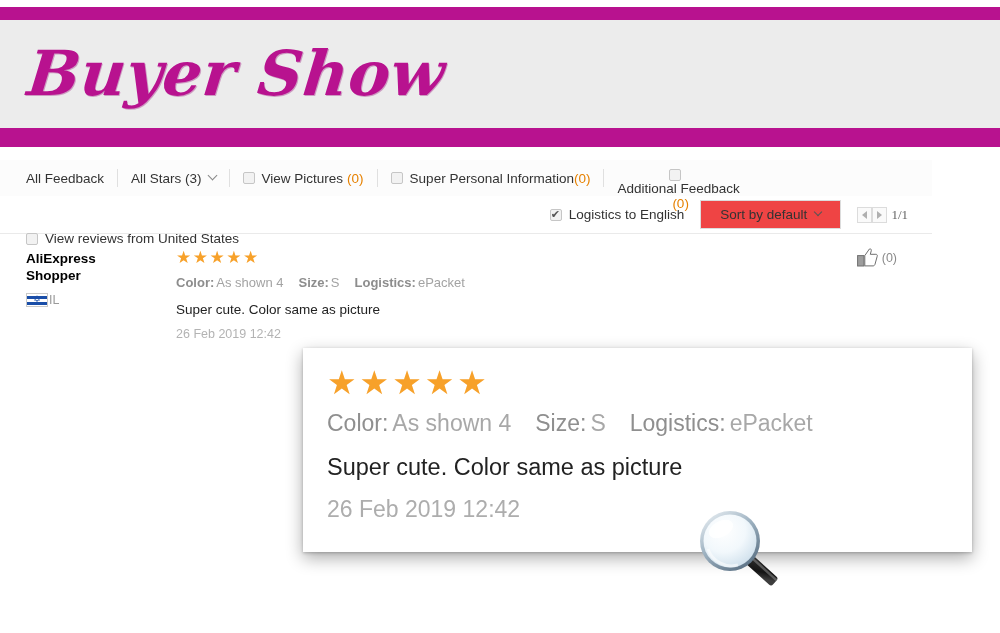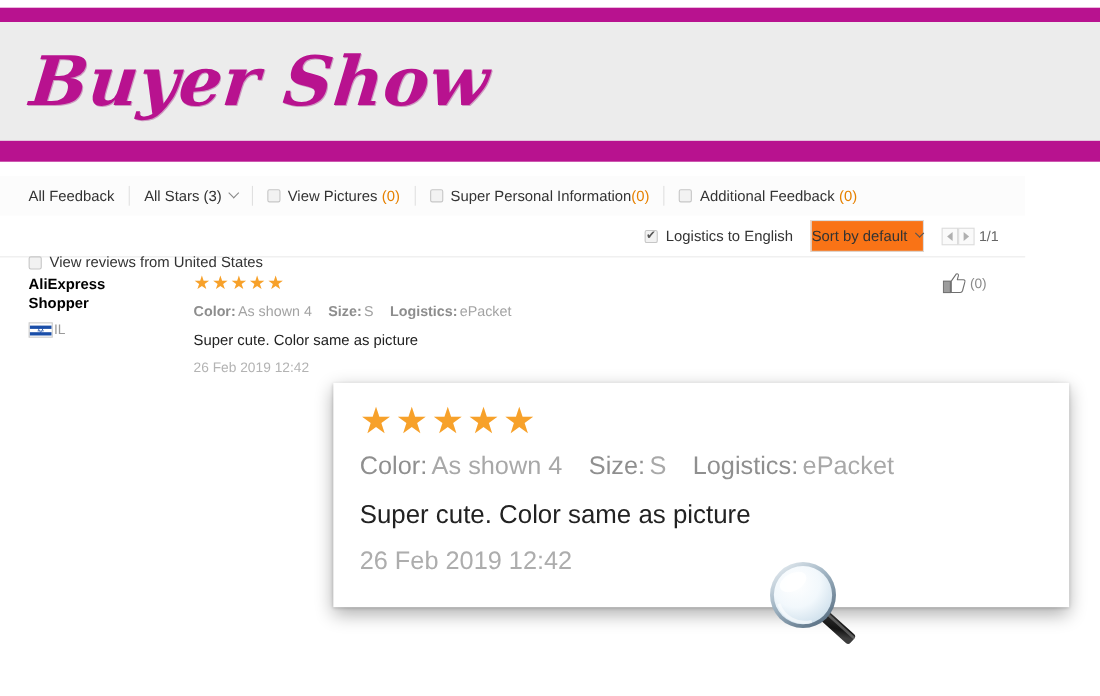--- a/index.html
+++ b/index.html
@@ -59,21 +59,21 @@
   }
   .filter-seg {
     display: flex; align-items: center;
     padding: 0 13px;
     height: 18px;
     border-right: 1px solid #e0e0e0;
     cursor: pointer;
     white-space: nowrap;
   }
   .filter-seg:first-child { padding-left: 0; }
-  .filter-seg.last { border-right: none; }
+  .filter-seg.last { border-right: none; flex-direction: column; }
   .filter-seg.plain { border-right: 1px solid #e0e0e0; }
   .cnt-orange { color: #e68100; }
   .chev {
     display: inline-block;
     margin-left: 7px;
     width: 7px; height: 7px;
     border-right: 1.6px solid #888;
     border-bottom: 1.6px solid #888;
     transform: translateY(-3px) rotate(45deg);
   }
@@ -102,30 +102,30 @@
     height: 38px;
     padding: 0 24px 0 26px;
     border-bottom: 1px solid #eaeaea;
     font-size: 13.5px;
   }
   .subbar .left { display: flex; align-items: center; cursor: pointer; margin-top: 48px; }
   .subbar .right { margin-left: auto; display: flex; align-items: center; gap: 16px; }
   .translate-box { display: flex; align-items: center; cursor: pointer; }
   .sort-btn {
     border: 1px solid #dcdcdc;
-    background: #f97316;
+    background: #ef4444;
     height: 29px;
-    padding: 0 0;
+    padding: 0 19px;
     display: flex; align-items: center;
     font-size: 13.5px;
     color: #333;
     cursor: pointer;
   }
   .sort-btn .chev { margin-left: 8px; width: 6px; height: 6px; border-color: #555; }
-  .pager { display: flex; align-items: center; gap: 0; }
+  .pager { display: flex; align-items: center; gap: 0; font-family: Liberation Serif, serif; }
   .pg-btn {
     width: 15px; height: 16px;
     border: 1px solid #dcdcdc;
     background: #fafafa;
     display: flex; align-items: center; justify-content: center;
     cursor: pointer;
   }
   .pg-btn i {
     display: block;
     width: 0; height: 0;

